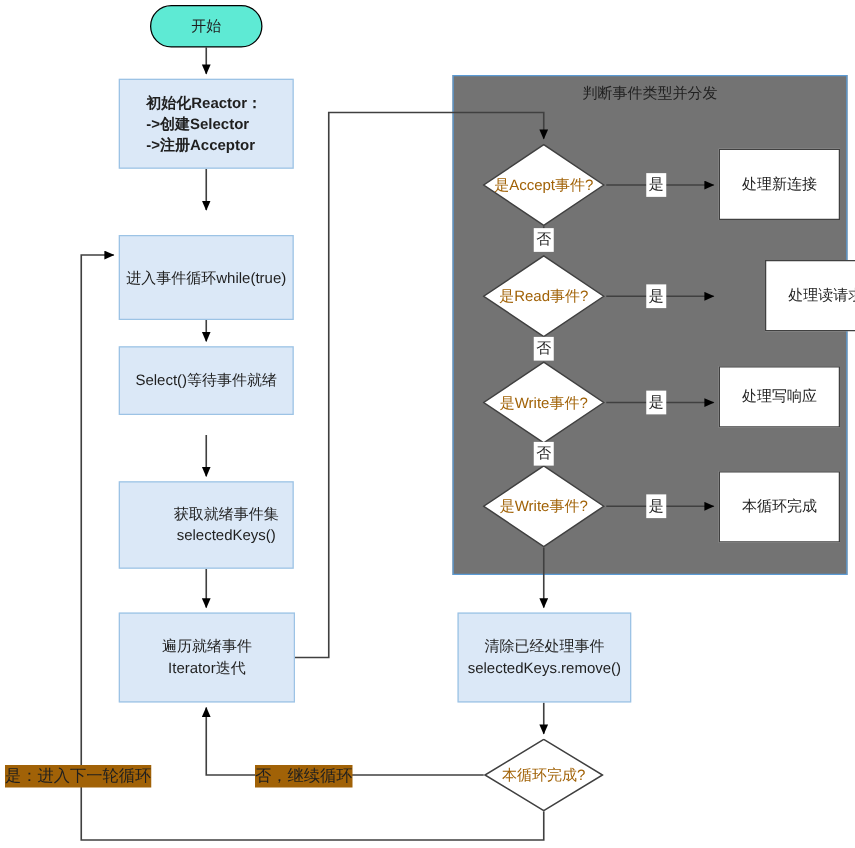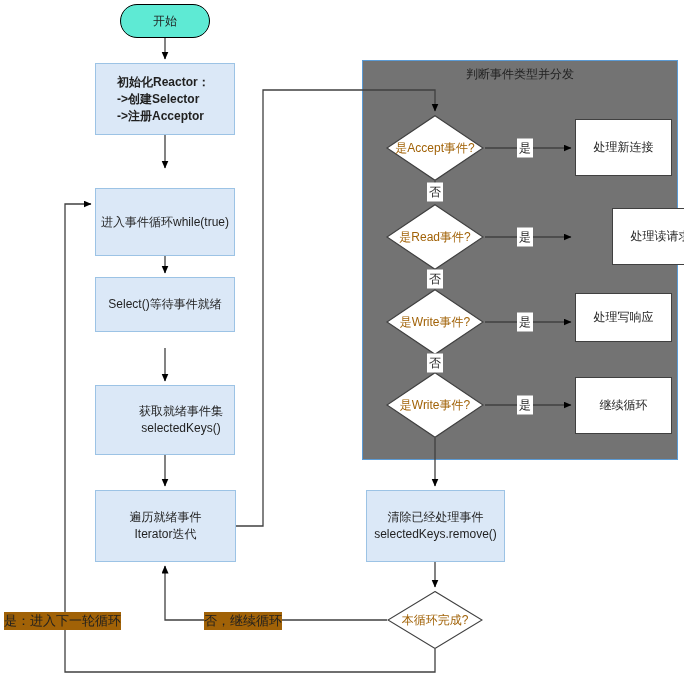--- a/index.html
+++ b/index.html
@@ -124,21 +124,21 @@
   <div class="node handler" style="left:575px; top:119px; width:97px; height:57px;">
     <span>处理新连接</span>
   </div>
   <div class="node handler" style="left:575px; top:208px; width:97px; height:57px;margin-left:37px;">
     <span>处理读请求</span>
   </div>
   <div class="node handler" style="left:575px; top:293px; width:97px; height:49px;">
     <span>处理写响应</span>
   </div>
   <div class="node handler" style="left:575px; top:377px; width:97px; height:57px;">
-    <span>继续循环</span>
+    <span>本循环完成</span>
   </div>
 
   <div class="node process" style="left:366px; top:490px; width:139px; height:72px;">
     <span>清除已经处理事件</span>
     <span>selectedKeys.remove()</span>
   </div>
 
   <div class="diamond" style="left:387px; top:591px; width:96px; height:58px;">
     <svg viewBox="0 0 100 100" preserveAspectRatio="none">
       <polygon points="50,1 99,50 50,99 1,50" fill="#ffffff" stroke="#404040" stroke-width="1.2" vector-effect="non-scaling-stroke"></polygon>

